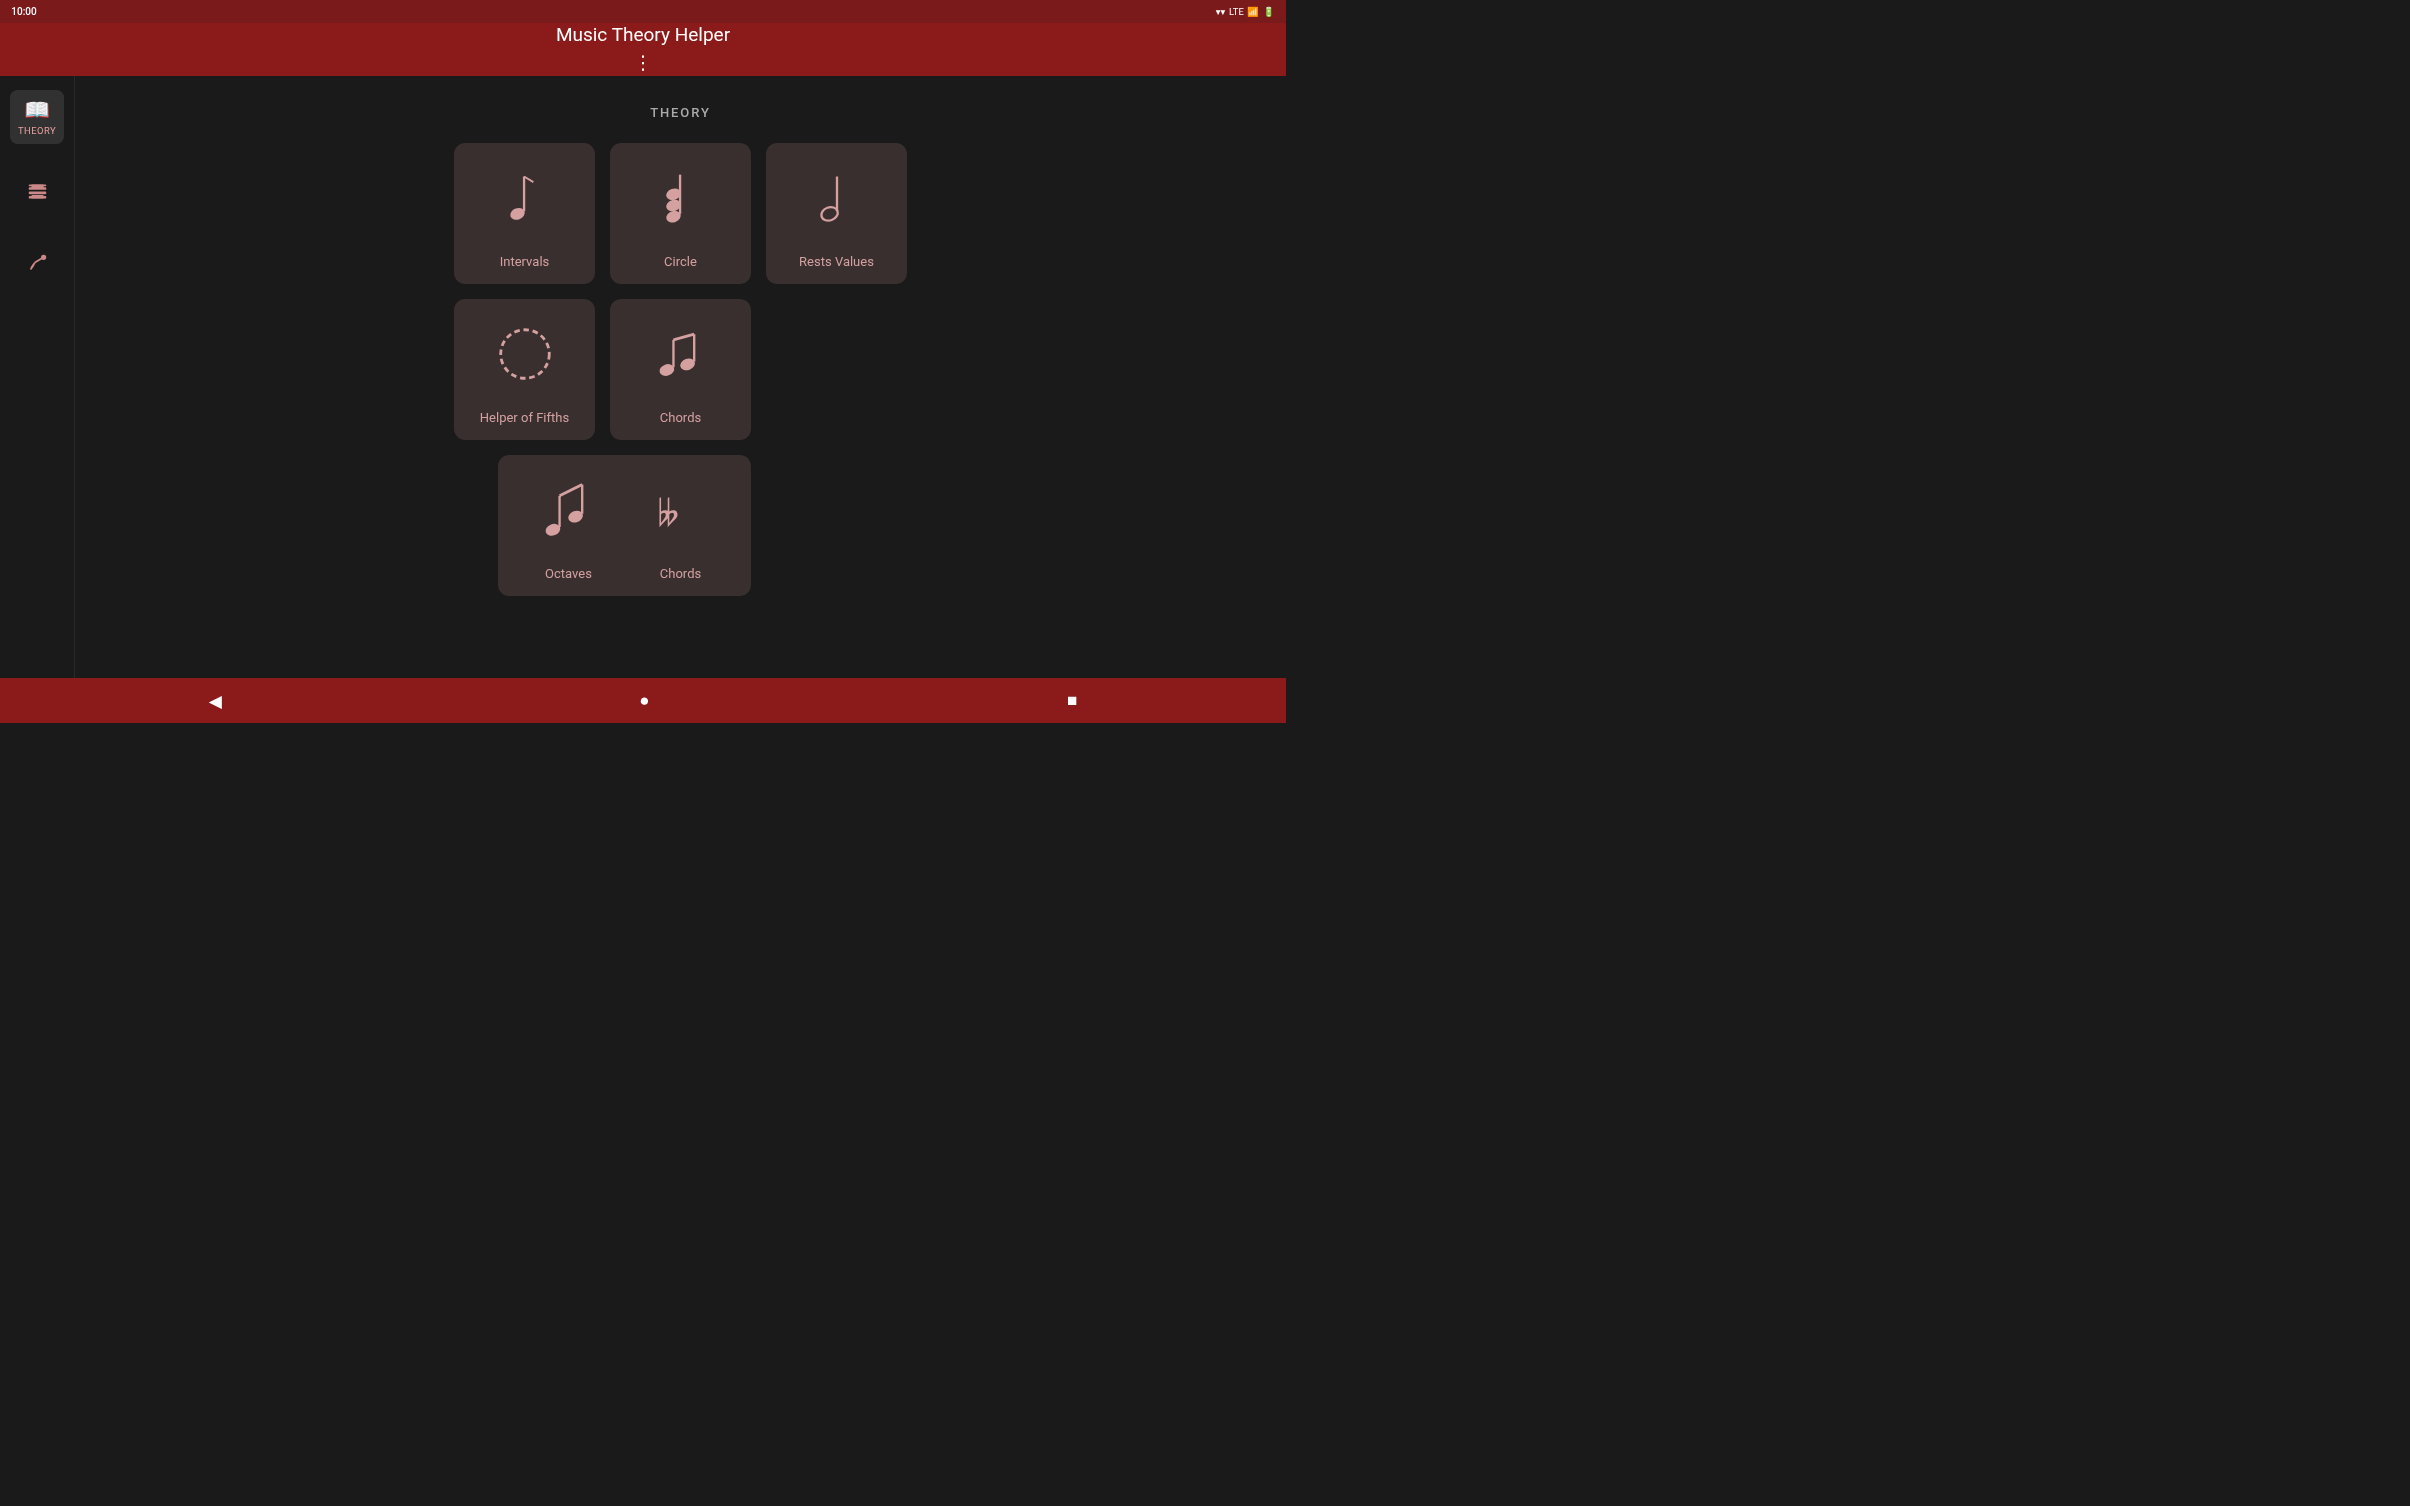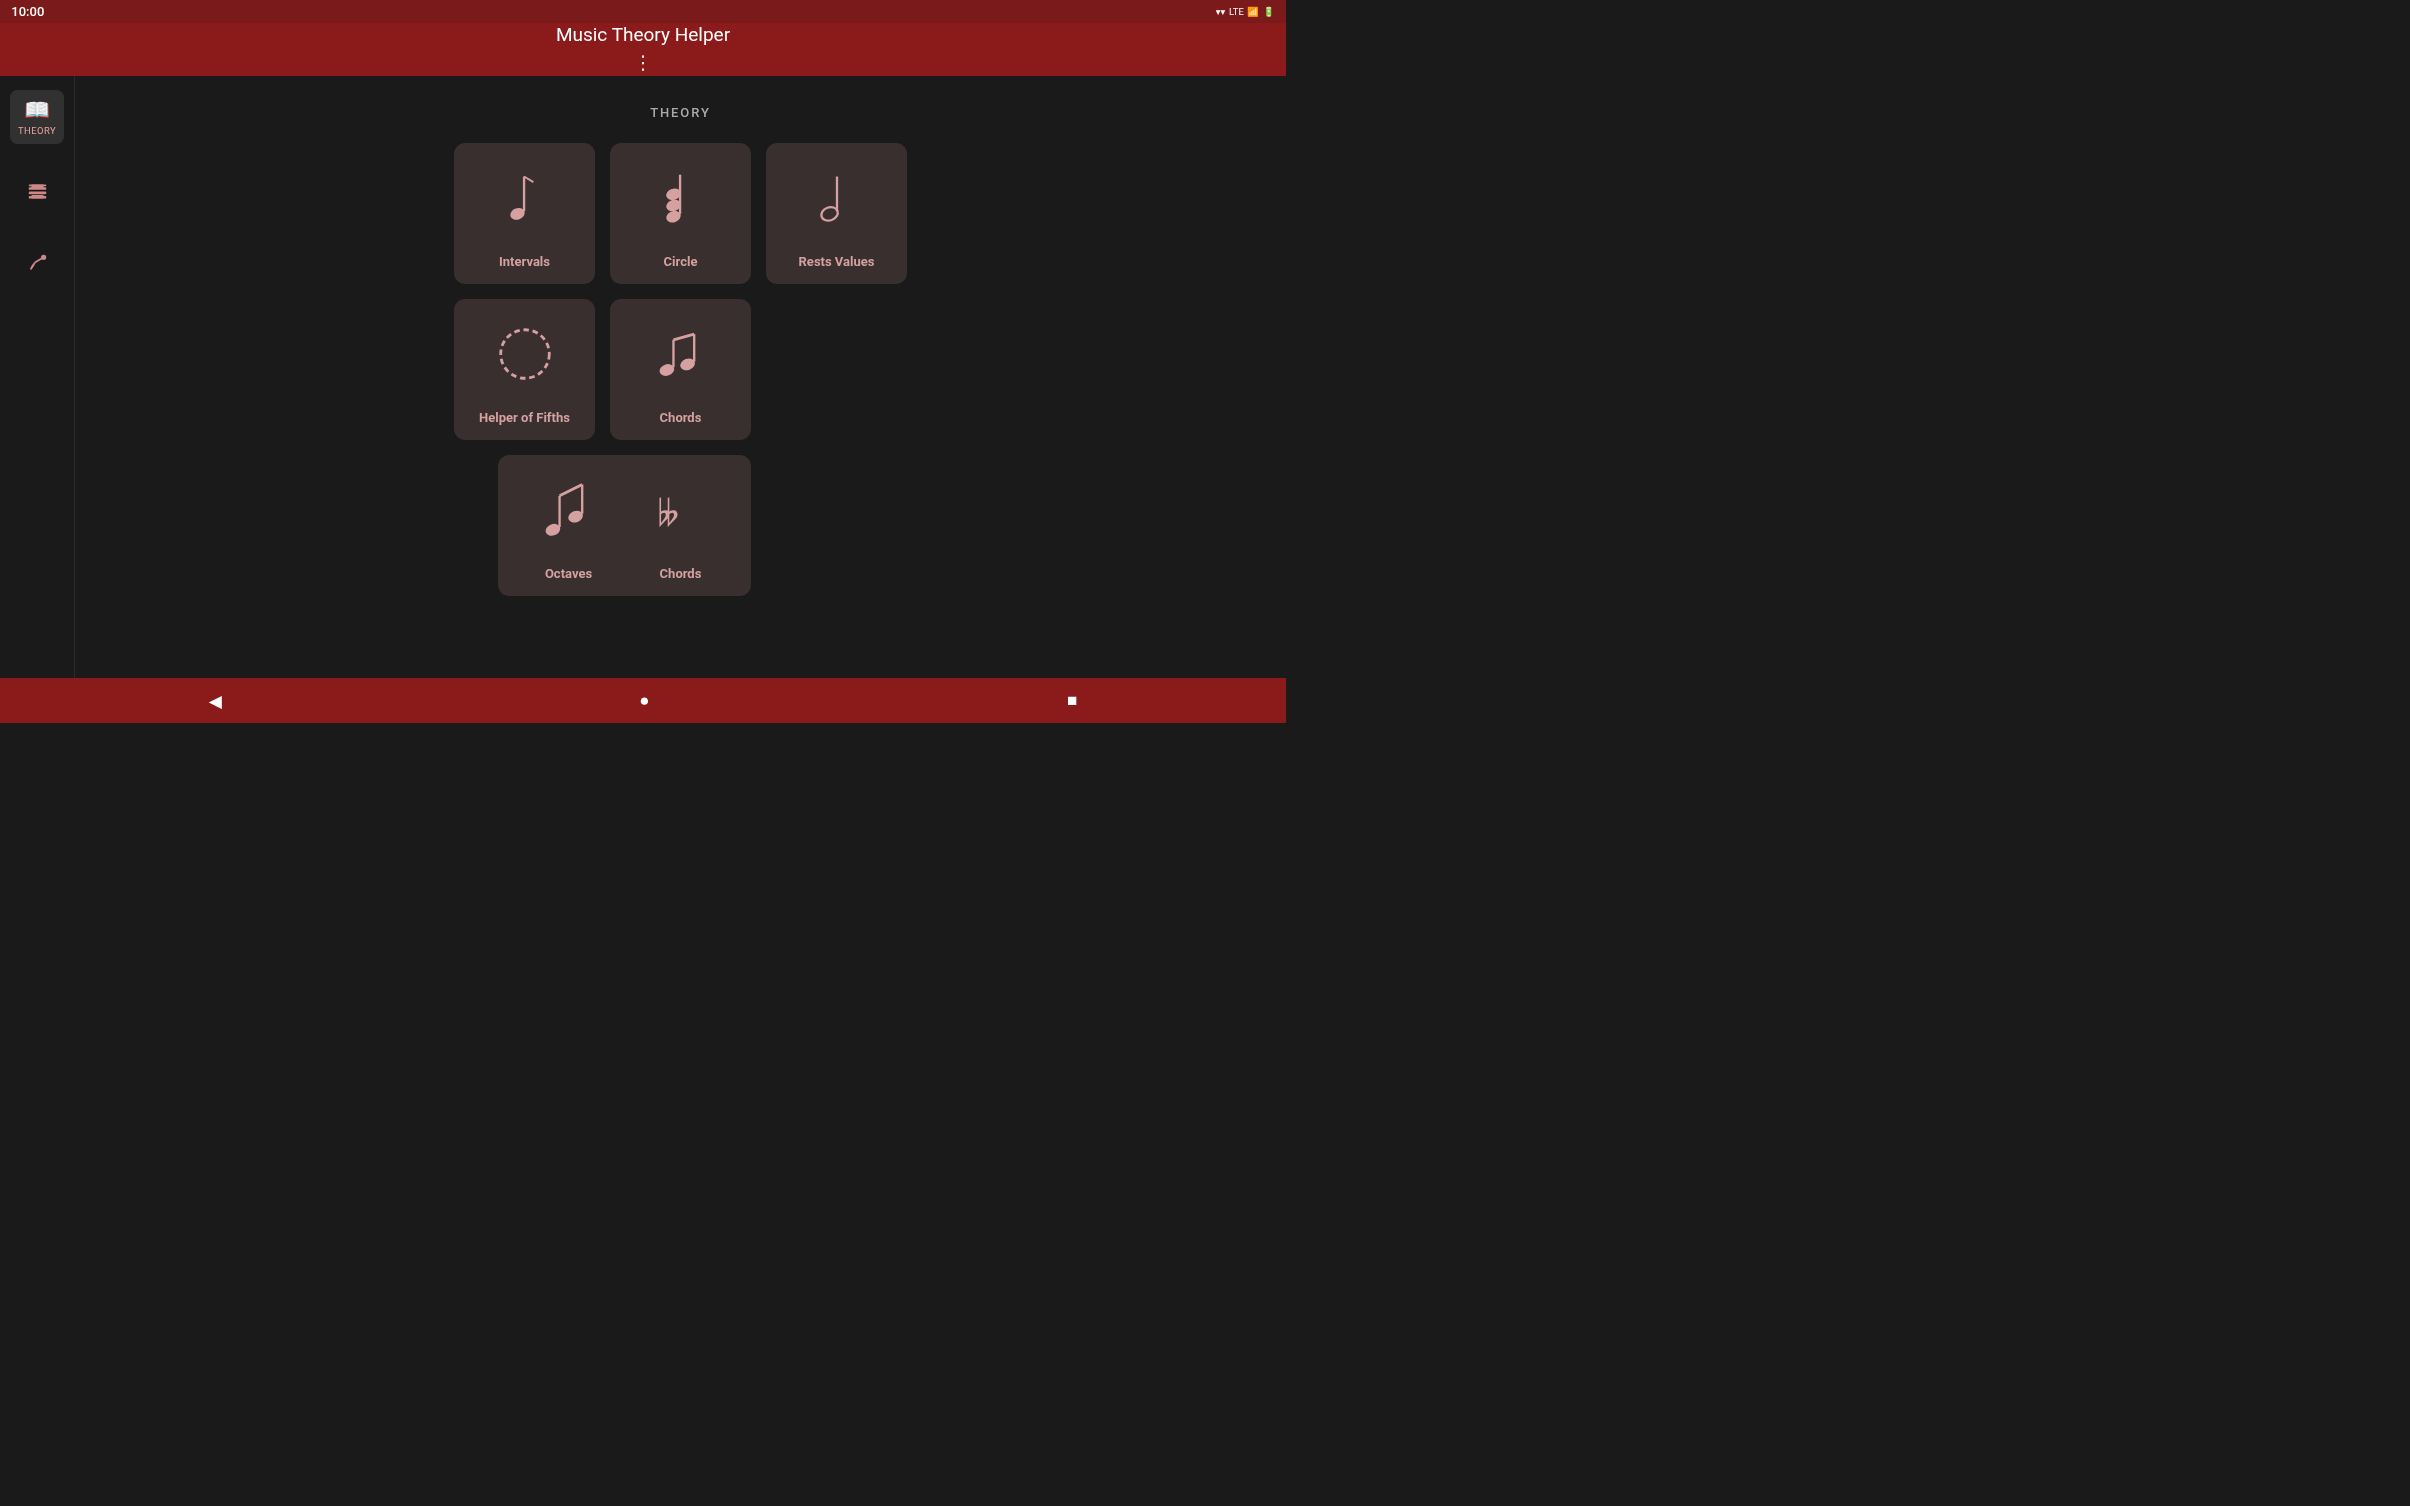--- a/index.html
+++ b/index.html
@@ -19,21 +19,21 @@
       height: 22.6px;
       background: #7a1a1a;
       display: flex;
       align-items: center;
       justify-content: space-between;
       padding: 0 11.3px;
       z-index: 100;
     }
     .status-time {
       color: #fff;
-      font-size: 13px;
+      font-size: 10px;
       font-weight: 500;
     }
     .status-icons {
       display: flex;
       align-items: center;
       gap: 3.8px;
       color: #fff;
       font-size: 9.4px;
     }
 
@@ -148,21 +148,21 @@
       display: flex;
       align-items: center;
       justify-content: center;
       font-size: 45px;
       color: #d4a0a0;
     }
 
     .grid-item-label {
       font-size: 13px;
       color: #d4a0a0;
-      font-weight: 700;
+      font-weight: 400;
       text-align: center;
     }
 
     
     .bottom-nav {
       position: absolute;
       bottom: 0; left: 0; right: 0;
       height: 45px;
       background: #8b1a1a;
       display: flex;

